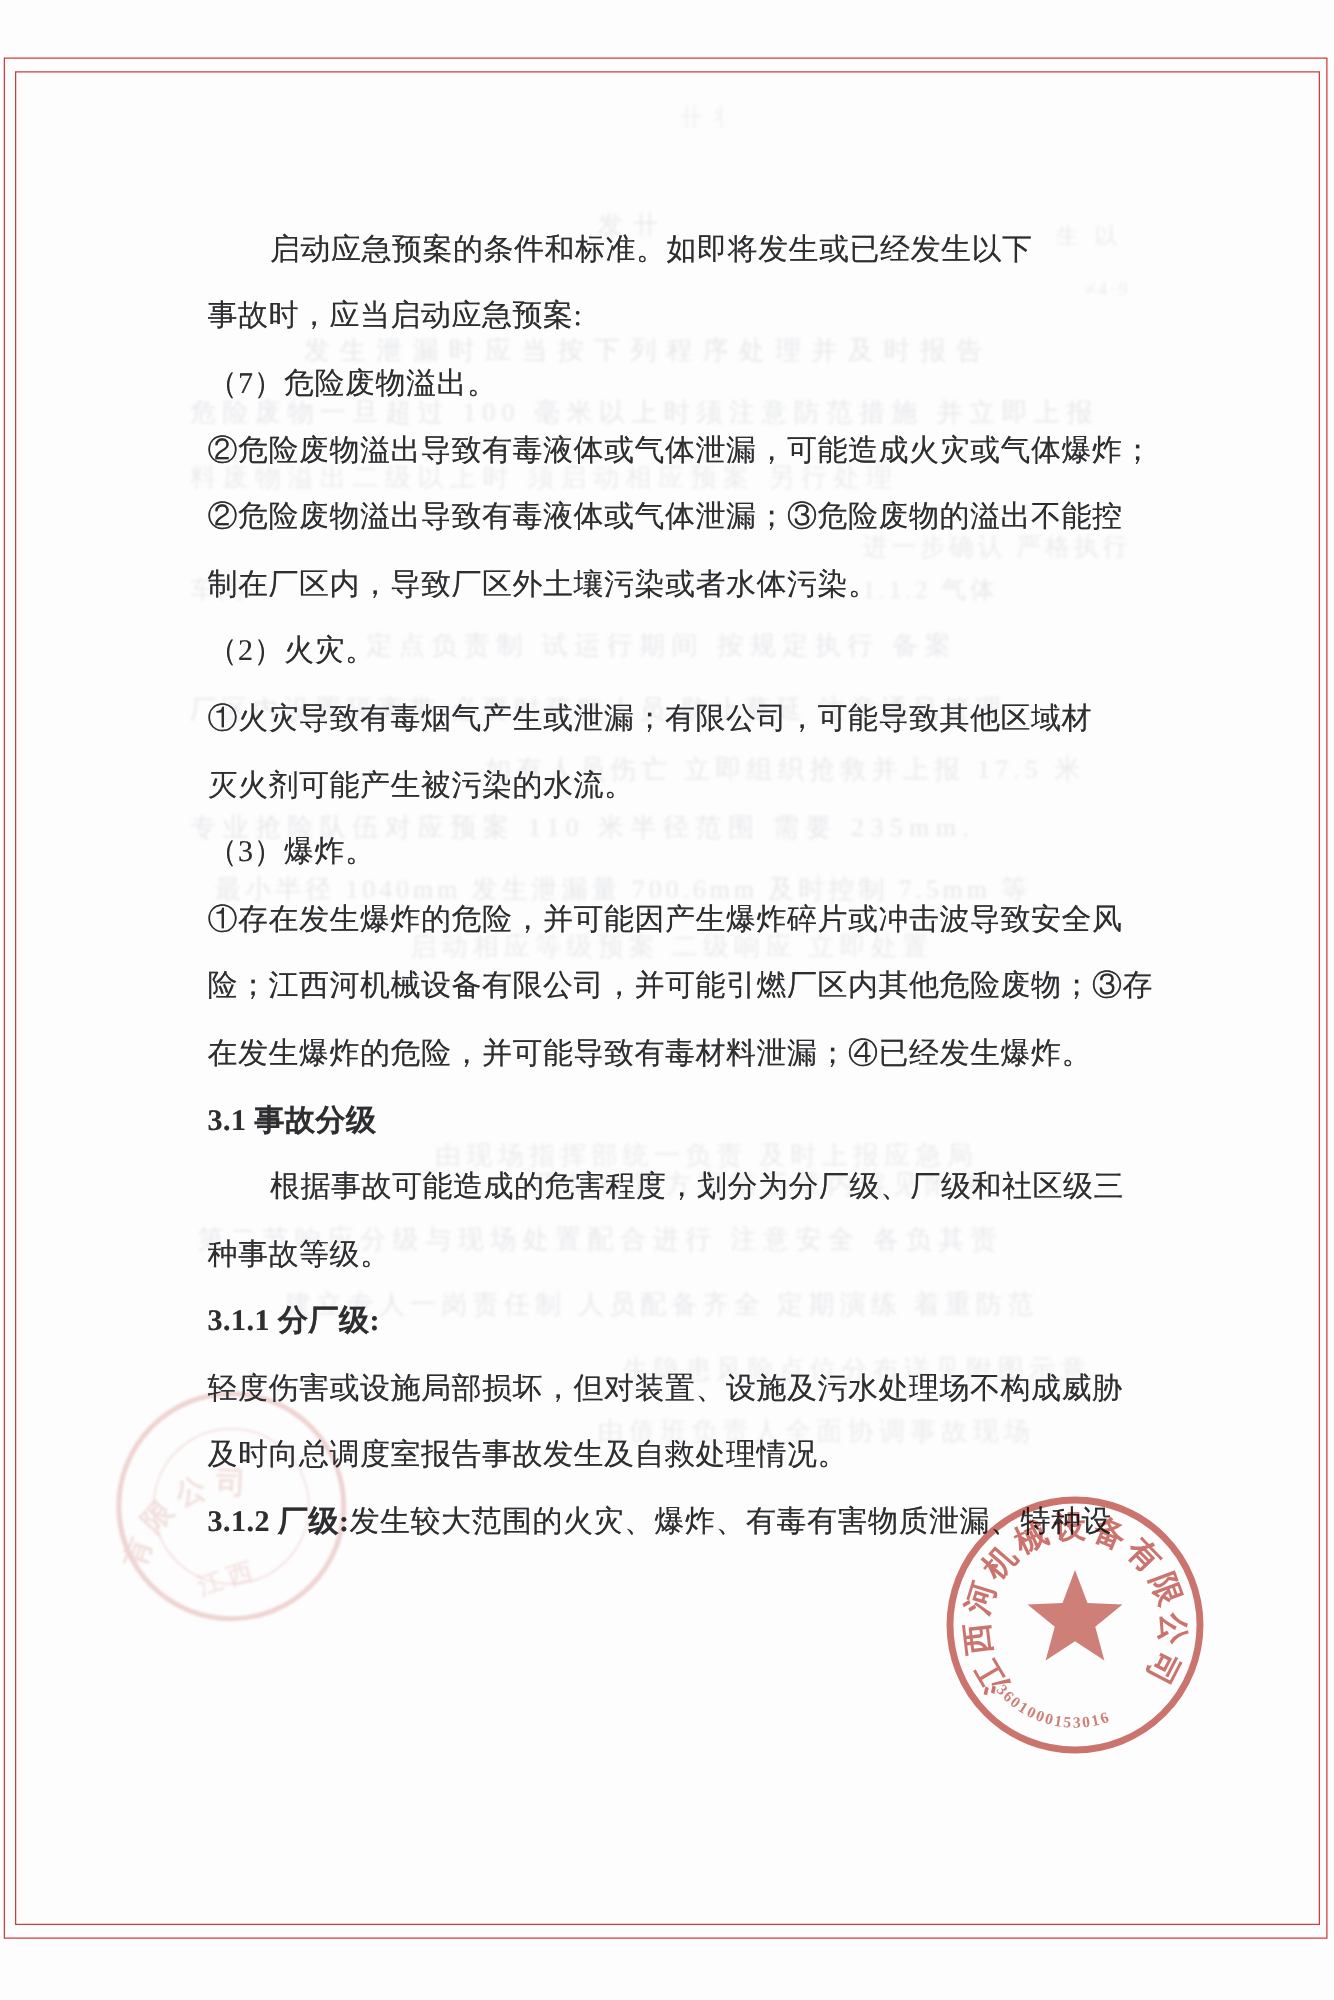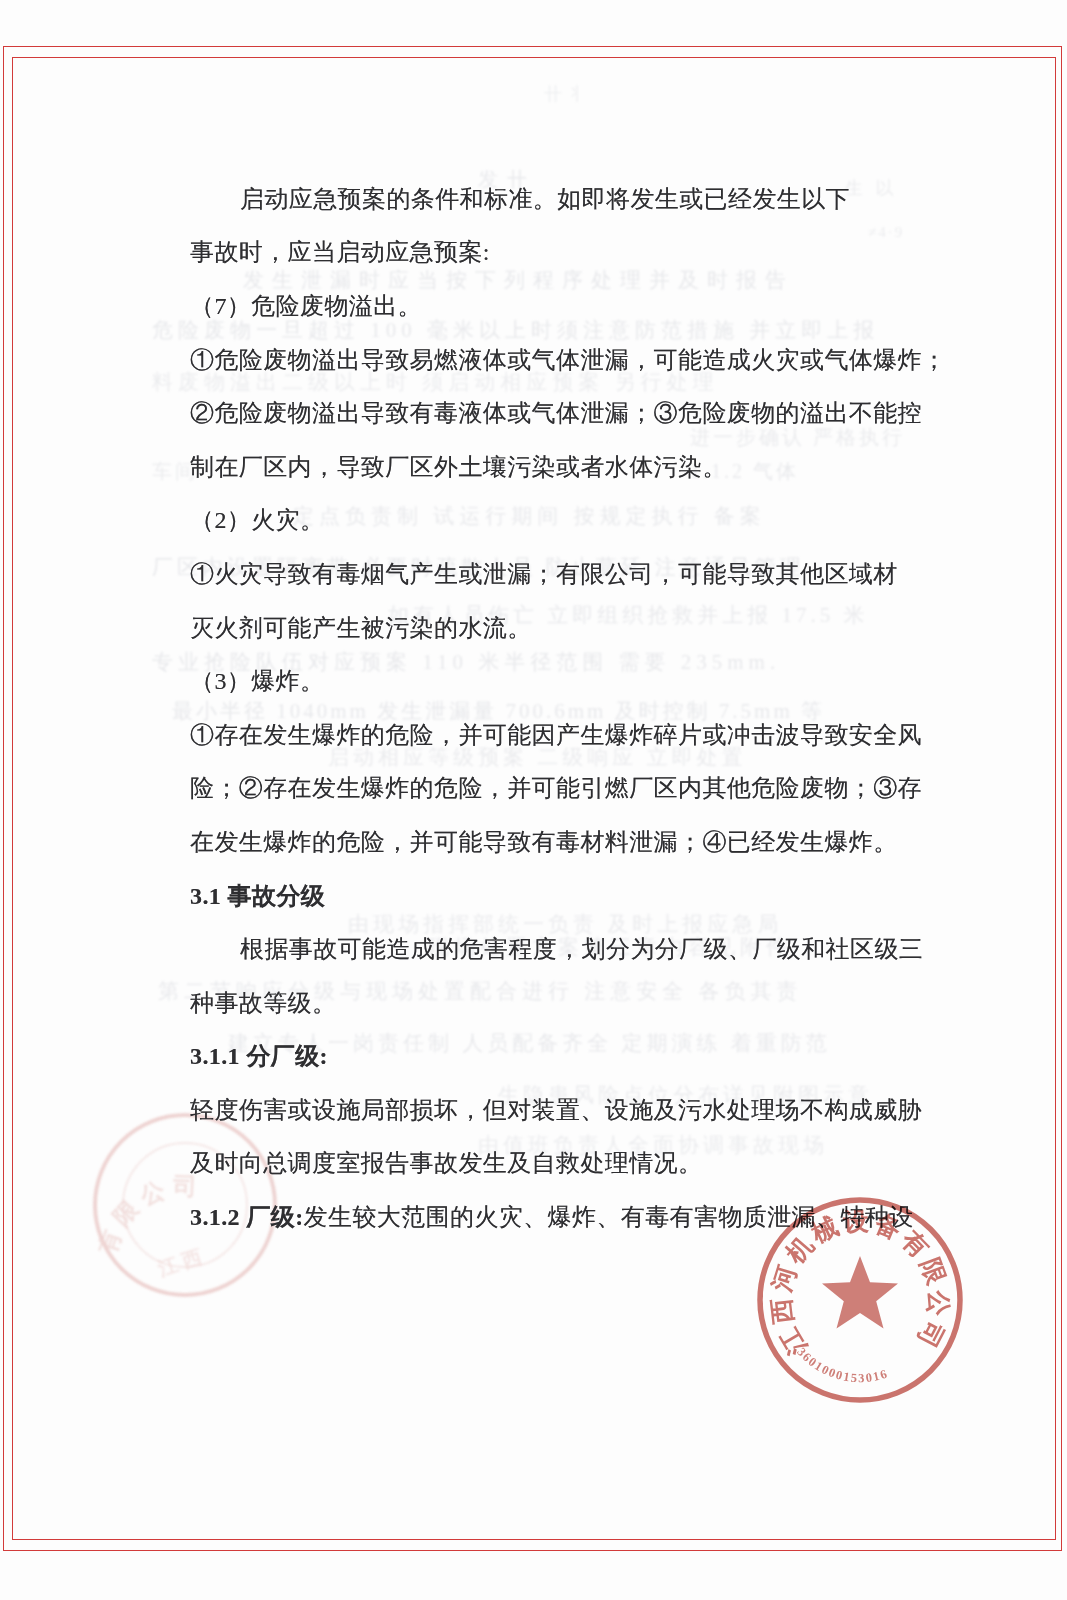--- a/index.html
+++ b/index.html
@@ -9,21 +9,21 @@
     font-family:"Liberation Serif","DejaVu Serif",serif;
   }
   .frame{position:absolute;border:1.6px solid var(--frame-color,#d23b3a);box-sizing:border-box;}
   .frame.outer{left:3px;top:46px;width:1059px;height:1505px;}
   .frame.inner{left:12px;top:57px;width:1044px;height:1483px;}
 
   #ghost-layer{position:absolute;left:0;top:0;width:1067px;height:1600px;z-index:1;
     filter:blur(1.2px);}
   .ghost{position:absolute;white-space:nowrap;color:#6e7386;font-family:"Liberation Serif","DejaVu Serif",serif;}
 
-  #text-block{position:absolute;left:166px;top:172px;width:756px;z-index:2;margin-left:24px;}
+  #text-block{position:absolute;left:166px;top:172px;width:756px;z-index:2;}
   .tline{height:53.6px;display:flex;align-items:center;white-space:nowrap;
     font-size:24px;color:#2e2e31;letter-spacing:0.4px;
     text-shadow:0 0 .5px rgba(40,40,45,.55);}
   .tline.indent{padding-left:50px;}
   .tline .bold{font-weight:700;}
 
   #seal-right{position:absolute;left:748px;top:1188px;width:224px;height:224px;z-index:3;
     mix-blend-mode:multiply;opacity:.88;filter:blur(.4px);}
   #seal-left{position:absolute;left:85px;top:1100px;width:210px;height:210px;z-index:1;
     mix-blend-mode:multiply;opacity:.85;filter:blur(.8px);}
@@ -66,21 +66,21 @@
     <div class="tline indent">
       <span>启动应急预案的条件和标准。如即将发生或已经发生以下</span>
     </div>
     <div class="tline">
       <span>事故时，应当启动应急预案:</span>
     </div>
     <div class="tline">
       <span>（7）危险废物溢出。</span>
     </div>
     <div class="tline">
-      <span>①危险废物溢出导致易燃液体或气体泄漏，可能造成火灾或气体爆炸；</span>
+      <span>②危险废物溢出导致有毒液体或气体泄漏，可能造成火灾或气体爆炸；</span>
     </div>
     <div class="tline">
       <span>②危险废物溢出导致有毒液体或气体泄漏；③危险废物的溢出不能控</span>
     </div>
     <div class="tline">
       <span>制在厂区内，导致厂区外土壤污染或者水体污染。</span>
     </div>
     <div class="tline">
       <span>（2）火灾。</span>
     </div>
@@ -90,21 +90,21 @@
     <div class="tline">
       <span>灭火剂可能产生被污染的水流。</span>
     </div>
     <div class="tline">
       <span>（3）爆炸。</span>
     </div>
     <div class="tline">
       <span>①存在发生爆炸的危险，并可能因产生爆炸碎片或冲击波导致安全风</span>
     </div>
     <div class="tline">
-      <span>险；②存在发生爆炸的危险，并可能引燃厂区内其他危险废物；③存</span>
+      <span>险；江西河机械设备有限公司，并可能引燃厂区内其他危险废物；③存</span>
     </div>
     <div class="tline">
       <span>在发生爆炸的危险，并可能导致有毒材料泄漏；④已经发生爆炸。</span>
     </div>
     <div class="tline">
       <span class="bold">3.1 事故分级</span>
     </div>
     <div class="tline indent">
       <span>根据事故可能造成的危害程度，划分为分厂级、厂级和社区级三</span>
     </div>

